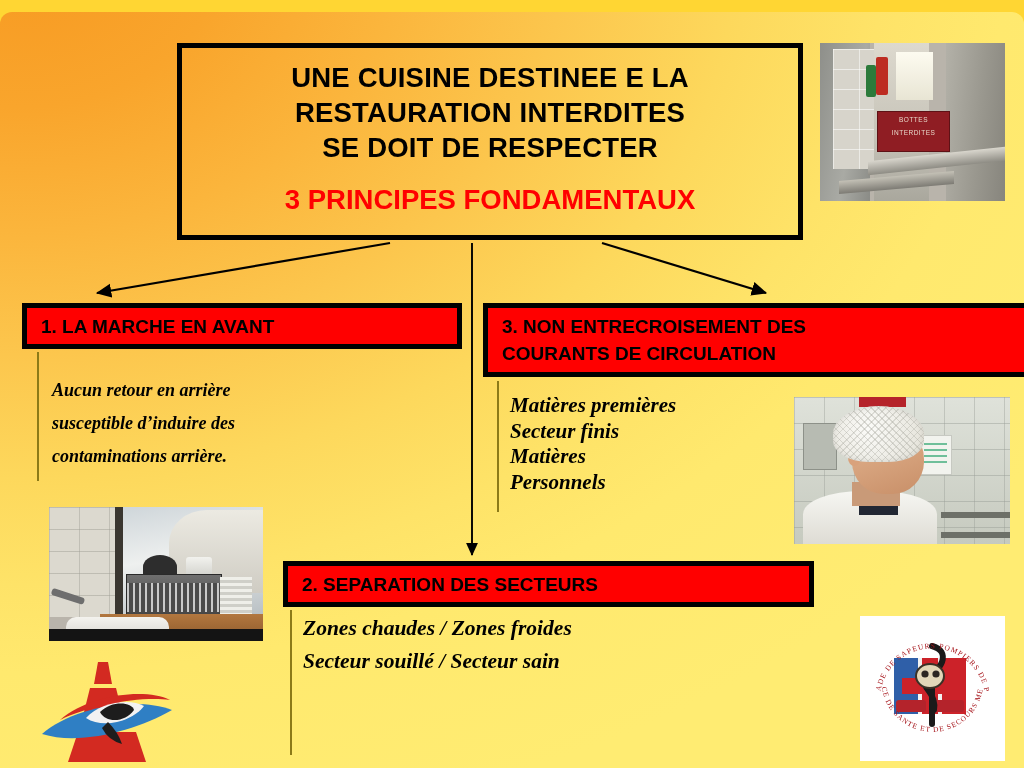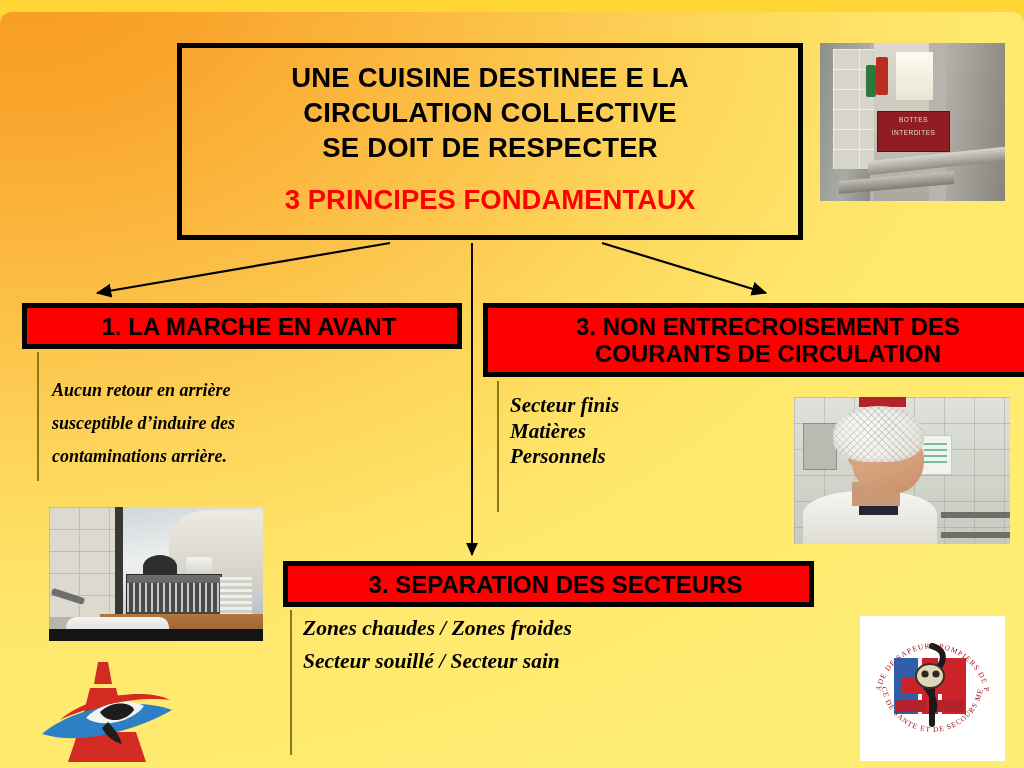--- a/index.html
+++ b/index.html
@@ -71,27 +71,26 @@
   .red-box {
     position: absolute;
     background: #ff0000;
     border: 5px solid #000;
     box-sizing: border-box;
     display: flex;
     flex-direction: column;
     justify-content: center;
   }
   .red-box .rb-line {
-    font-size: 24px;
+    font-size: 19px;
     font-weight: bold;
     color: #000;
     line-height: 27px;
     white-space: nowrap;
     padding-left: 14px;
-    text-align: center;
   }
 
   #box-p1 { left: 22px;  top: 291px; width: 440px; height: 46px; }
   #box-p3 { left: 483px; top: 291px; width: 556px; height: 74px; }
   #box-p2 { left: 283px; top: 549px; width: 531px; height: 46px; }
 
   
   .v-rule {
     position: absolute;
     width: 2px;
@@ -265,48 +264,49 @@
         <path d="M0,0 L7,3.2 L0,6.4 z" fill="#000"></path>
       </marker>
     </defs>
     <line x1="390" y1="231" x2="97" y2="281" stroke="#000" stroke-width="2.2" marker-end="url(#ah)"></line>
     <line x1="472" y1="231" x2="472" y2="543" stroke="#000" stroke-width="1.9" marker-end="url(#ah)"></line>
     <line x1="602" y1="231" x2="766" y2="281" stroke="#000" stroke-width="2.2" marker-end="url(#ah)"></line>
   </svg>
 
   <div class="title-box">
     <div class="title-line">UNE CUISINE DESTINEE E LA</div>
-    <div class="title-line">CIRCULATION COLLECTIVE</div>
+    <div class="title-line">RESTAURATION INTERDITES</div>
     <div class="title-line">SE DOIT DE RESPECTER</div>
     <div class="title-sub">3 PRINCIPES FONDAMENTAUX</div>
   </div>
 
   <div class="red-box" id="box-p1">
     <div class="rb-line">1. LA MARCHE EN AVANT</div>
   </div>
   <div class="v-rule" id="rule-p1"></div>
   <div class="body-text" id="text-p1">
     <div>Aucun retour en arrière</div>
     <div>susceptible d’induire des</div>
     <div>contaminations arrière.</div>
   </div>
 
   <div class="red-box" id="box-p3">
     <div class="rb-line">3. NON ENTRECROISEMENT DES</div>
     <div class="rb-line">COURANTS DE CIRCULATION</div>
   </div>
   <div class="v-rule" id="rule-p3"></div>
   <div class="body-text" id="text-p3">
+    <div>Matières premières</div>
     <div>Secteur finis</div>
     <div>Matières</div>
     <div>Personnels</div>
   </div>
 
   <div class="red-box" id="box-p2">
-    <div class="rb-line">3. SEPARATION DES SECTEURS</div>
+    <div class="rb-line">2. SEPARATION DES SECTEURS</div>
   </div>
   <div class="v-rule" id="rule-p2"></div>
   <div class="body-text" id="text-p2">
     <div>Zones chaudes / Zones froides</div>
     <div>Secteur souillé / Secteur sain</div>
   </div>
 
   <div class="photo" id="photo-bottes">
     <div class="ph-inner">
       <div class="bt-wallL"></div>

